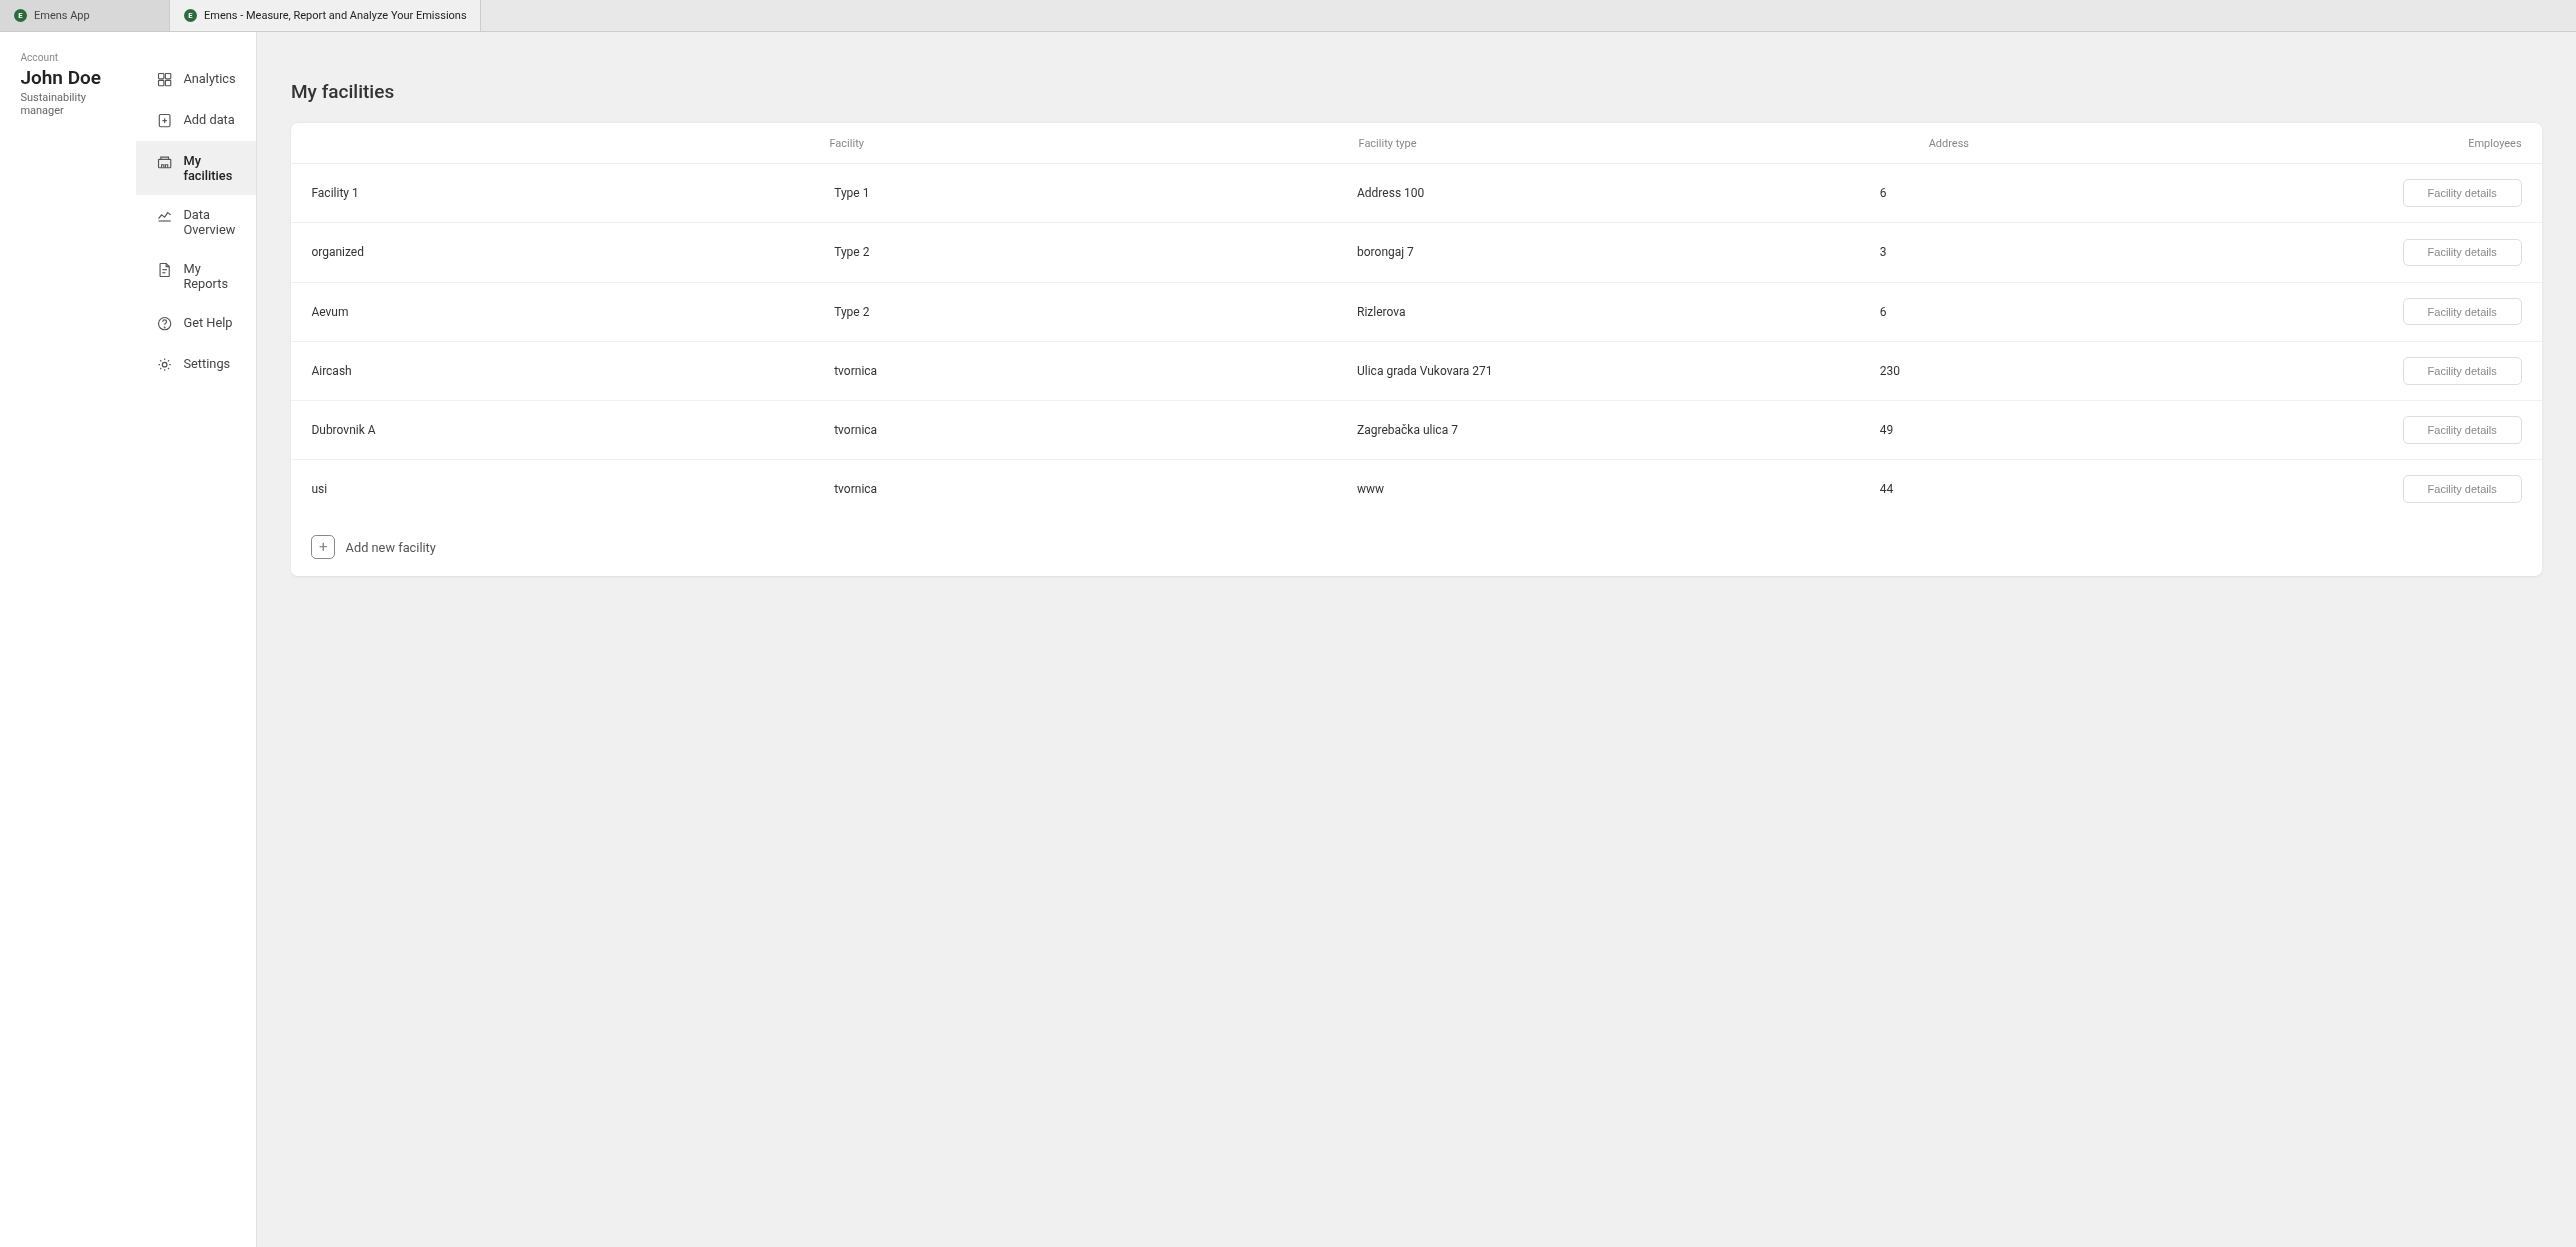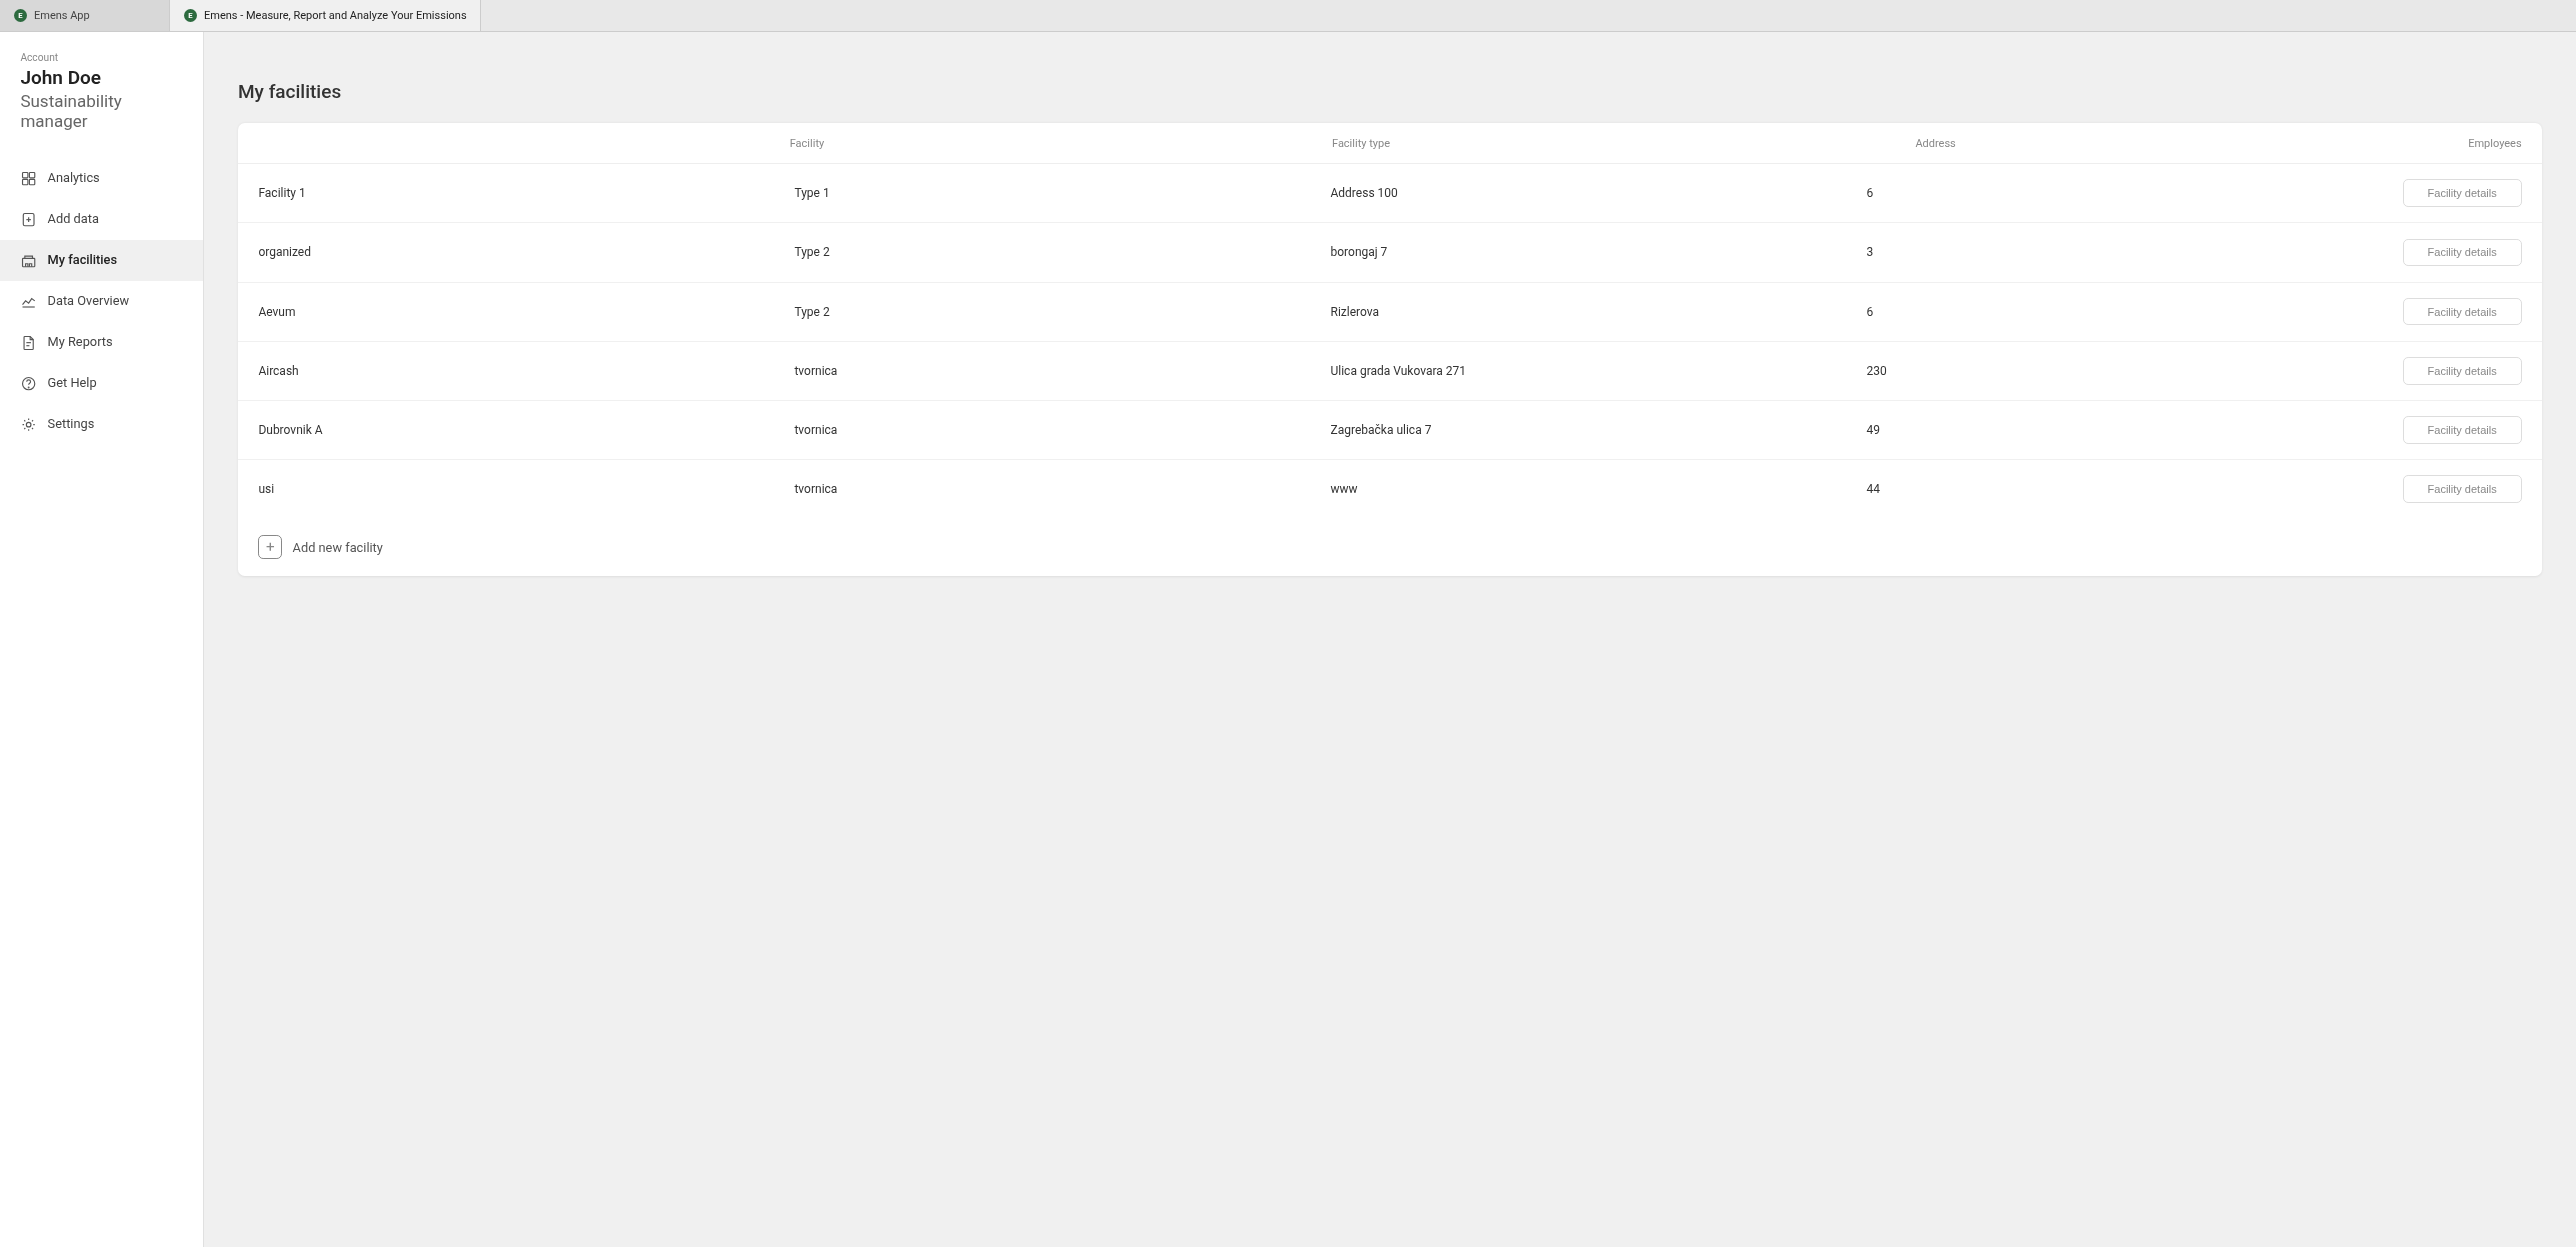--- a/index.html
+++ b/index.html
@@ -60,25 +60,25 @@
 
     
     .app-layout {
       display: flex;
       flex: 1;
       overflow: hidden;
     }
 
     
     .sidebar {
-      width: 204px;
+      width: 257px;
       background: #fff;
       border-right: 0.9px solid #e0e0e0;
       display: flex;
-      flex-direction: column;
+      flex-direction: row;
       padding: 20.4px 0;
       flex-shrink: 0;
     }
 
     .sidebar-account {
       padding: 0 20.4px 20.4px 20.4px;
     }
 
     .account-label {
       font-size: 10.2px;
@@ -87,21 +87,21 @@
     }
 
     .account-name {
       font-size: 19px;
       font-weight: 600;
       color: #222;
       line-height: 1.2;
     }
 
     .account-role {
-      font-size: 17px;
+      font-size: 11px;
       color: #666;
       margin-top: 1.7px;
     }
 
     .sidebar-nav {
       display: flex;
       flex-direction: column;
       padding: 6.8px 0;
       flex: 1;
     }

